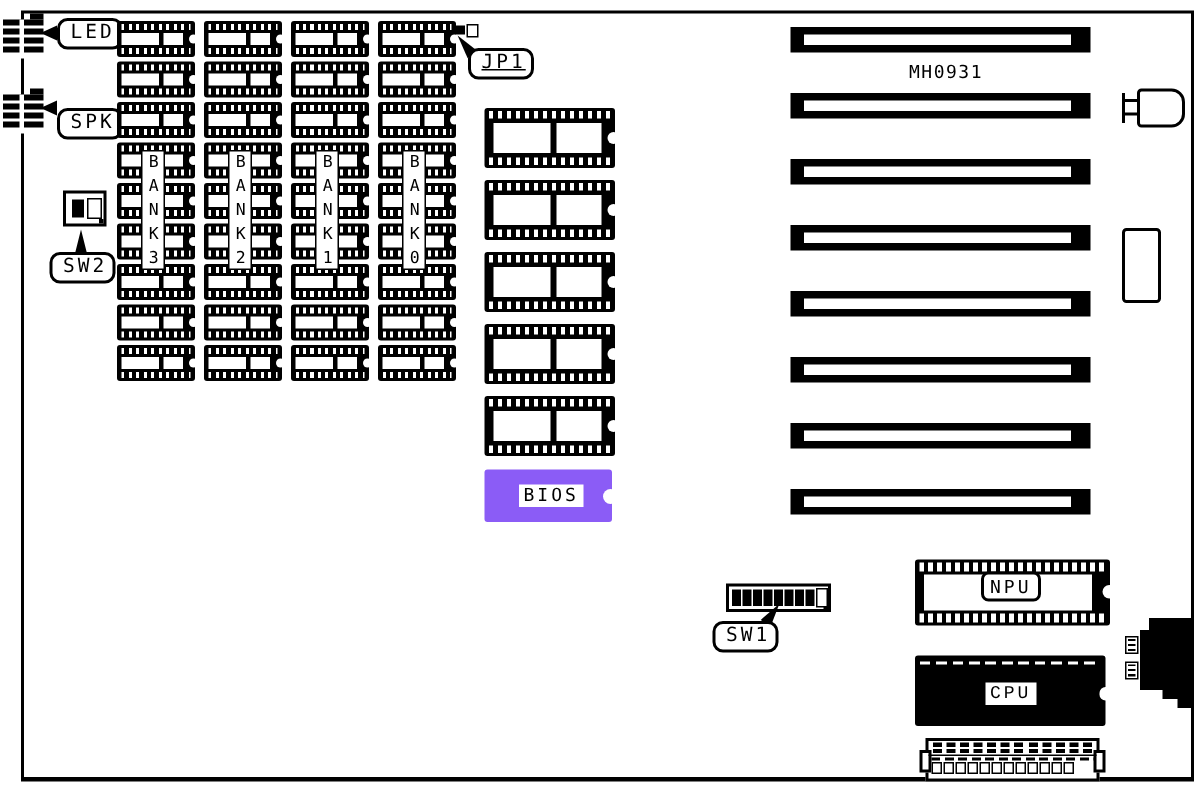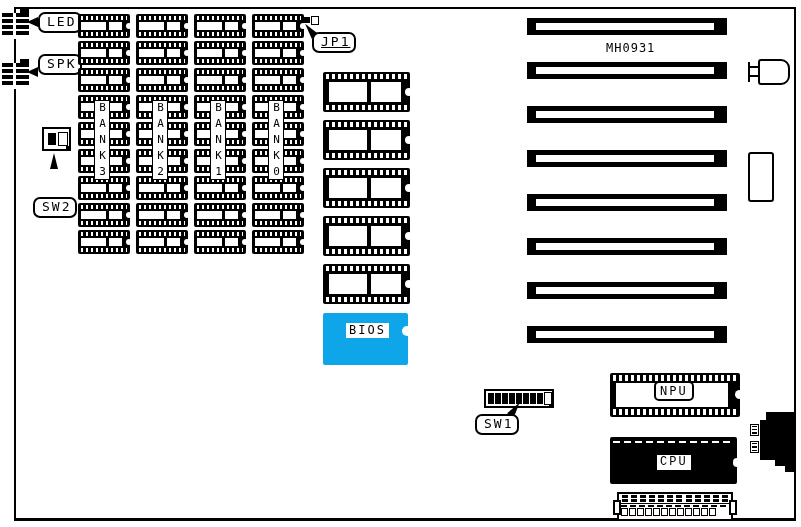--- a/index.html
+++ b/index.html
@@ -50,21 +50,21 @@
   .socket .pins-t { position:absolute; top:2px; left:3px; right:3px; height:5px;
     background:repeating-linear-gradient(90deg,#fff 0 3px,transparent 3px 6px); }
   .socket .pins-b { position:absolute; bottom:2px; left:3px; right:3px; height:5px;
     background:repeating-linear-gradient(90deg,#fff 0 3px,transparent 3px 6px); }
   .socket .win-l { position:absolute; left:6px; top:10px; width:38px; height:20px; background:#fff; }
   .socket .win-r { position:absolute; left:48px; top:10px; width:30px; height:20px; background:#fff; }
   .socket .notch { position:absolute; right:-3px; top:16px; width:8px; height:8px;
     background:#fff; border-radius:50%; }
 
   
-  .bios { left:323px; top:313px; width:85px; height:52px; background:#0ea5e9; border-radius:2px; }
+  .bios { left:323px; top:313px; width:85px; height:35px; background:#8b5cf6; border-radius:2px; }
   .bios .notch { position:absolute; right:-4px; top:13px; width:10px; height:10px;
     background:#fff; border-radius:50%; }
   .chip-tag { position:absolute; background:#fff; color:#000; font-size:12px;
     letter-spacing:2px; padding:0 3px; line-height:15px; }
 
   
   .slot-col { left:527px; top:18px; display:flex; flex-direction:column; gap:27px; }
   .slot { position:relative; width:200px; height:17px; background:#000; }
   .slot::after { content:""; position:absolute; left:9px; right:13px; top:5px; bottom:5px; background:#fff; }
 
@@ -148,31 +148,31 @@
 
 <div class="abs edge-conn" style="left:2px; top:63px;">
   <div class="tab"></div>
   <div class="bar"></div>
     <div class="bar"></div>
   <div class="bar"></div>
     <div class="bar"></div>
   <div class="slit"></div>
 </div>
 <div class="abs tail-left" style="left:27px; top:67px;"></div>
-<div class="abs callout" style="left:38px; top:54px;">SPK</div>
+<div class="abs callout" style="left:38px; top:72px;">SPK</div>
 
 <div class="abs sw-box" style="left:42px; top:127px; width:25px; height:20px;">
   <div class="sw-row" style="gap:2px; padding-left:4px;">
     <div class="seg" style="width:8px; height:12px;"></div>
   <div class="seg" style="width:8px; height:12px;"></div>
     </div>
 </div>
 <div class="abs sw-dot" style="left:66px; top:146px;"></div>
 <div class="abs tail-up" style="left:50px; top:153px;"></div>
-<div class="abs callout" style="left:33px; top:168px;margin-top:29px;">SW2</div>
+<div class="abs callout" style="left:33px; top:168px;">SW2</div>
 
 <div class="abs mem-grid">
   <div class="bank-col">
     <div class="chip-stack">
       <div class="chip">
         <div class="pins-t"></div>
           <div class="win-l"></div>
         <div class="win-r"></div>
           <div class="notch"></div>
         <div class="pins-b"></div>

